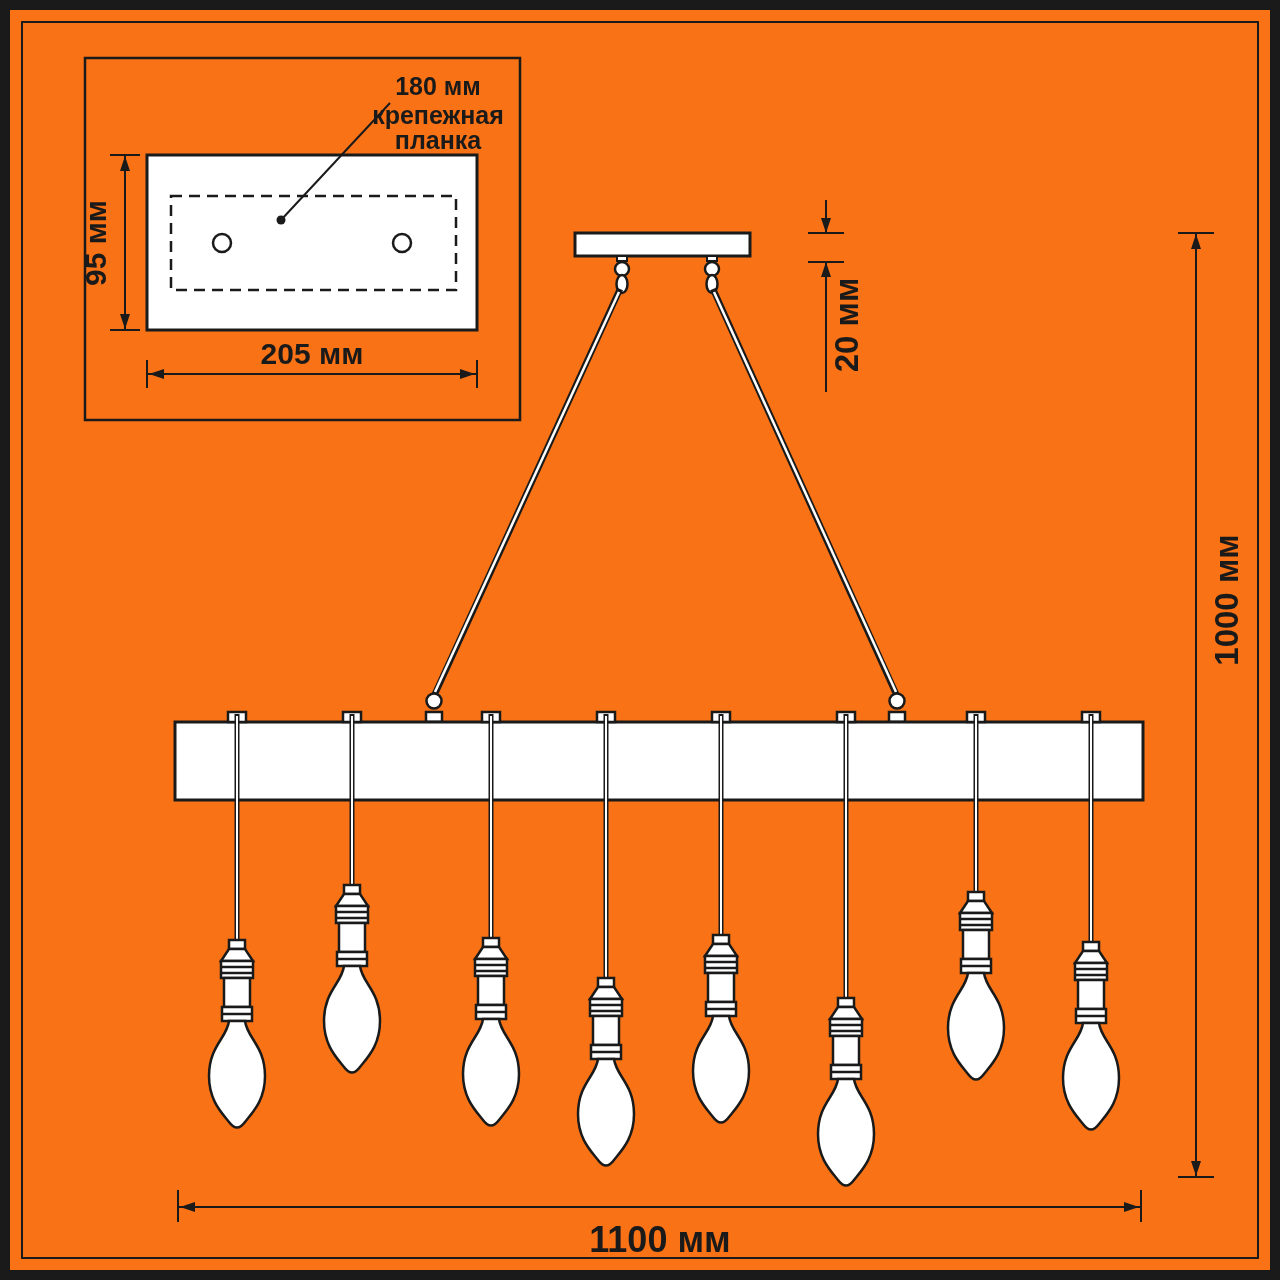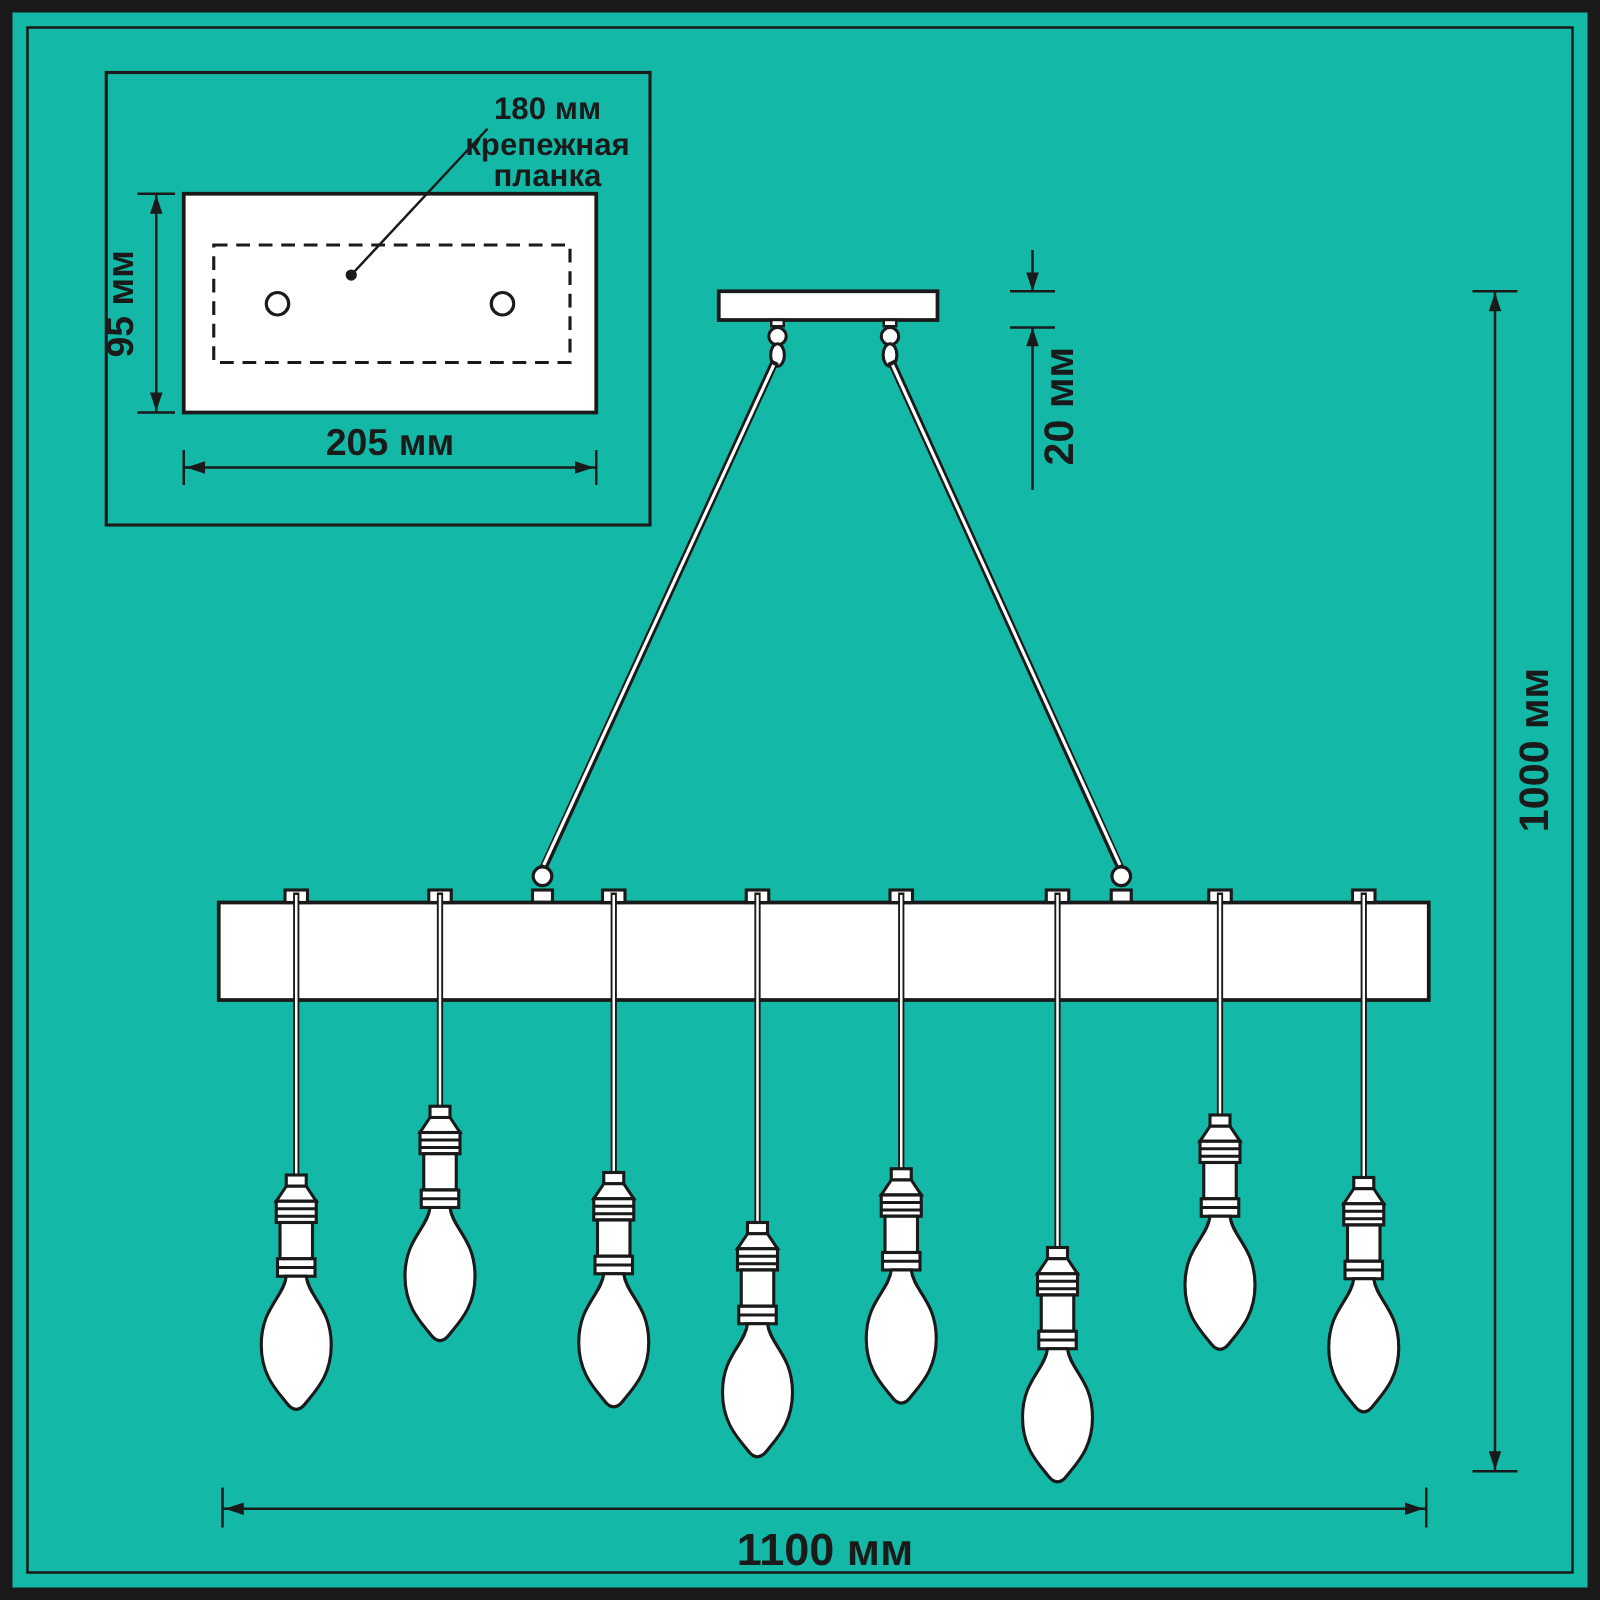--- a/index.html
+++ b/index.html
@@ -1,19 +1,19 @@
 <!DOCTYPE html>
 <html><head>
 <meta charset="utf-8">
 <style>
   html, body { margin: 0; padding: 0; background: #ffffff; }
   .page {
     position: relative;
     width: 1280px; height: 1280px;
-    background: #14b8a6;
+    background: #f97316;
     font-family: "Liberation Sans", sans-serif;
     overflow: hidden;
   }
   svg { position: absolute; left: 0; top: 0; }
   .ln   { stroke: #1a1a1a; fill: none; }
   .thick{ stroke-width: 3; }
   .mid  { stroke-width: 2.5; }
   .thin { stroke-width: 2; }
   .fillw{ fill: #ffffff; }
   .arrow{ fill: #1a1a1a; stroke: none; }

